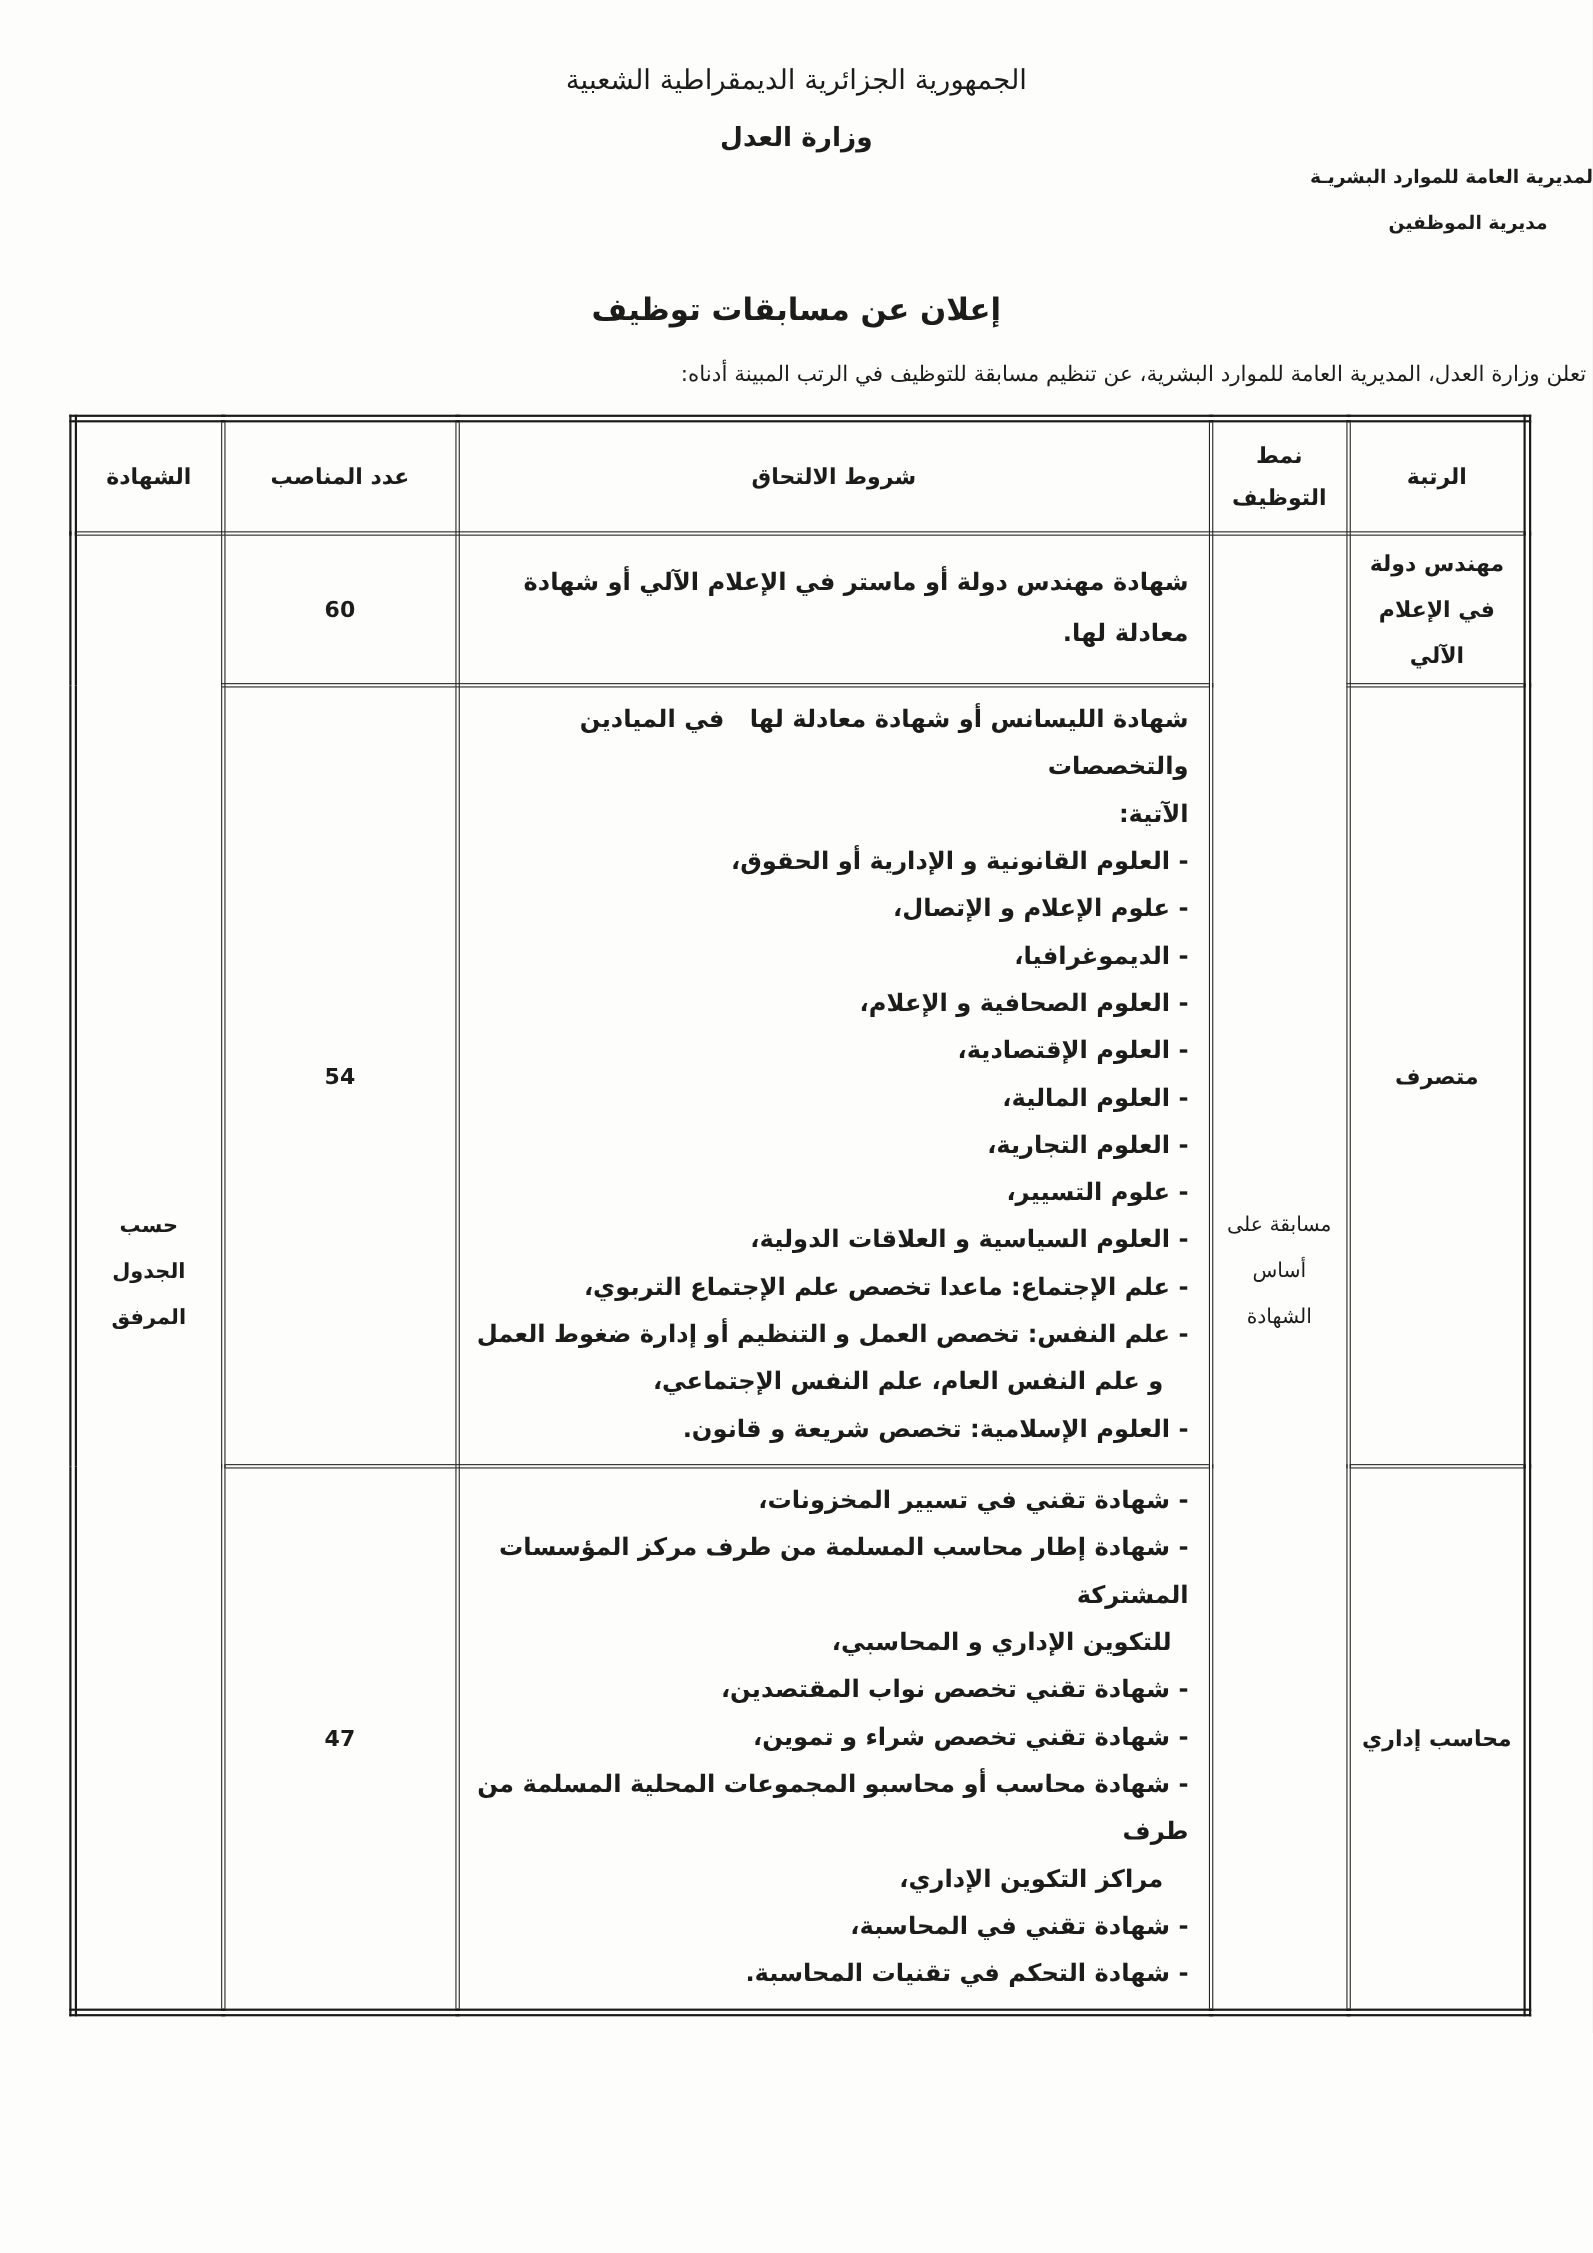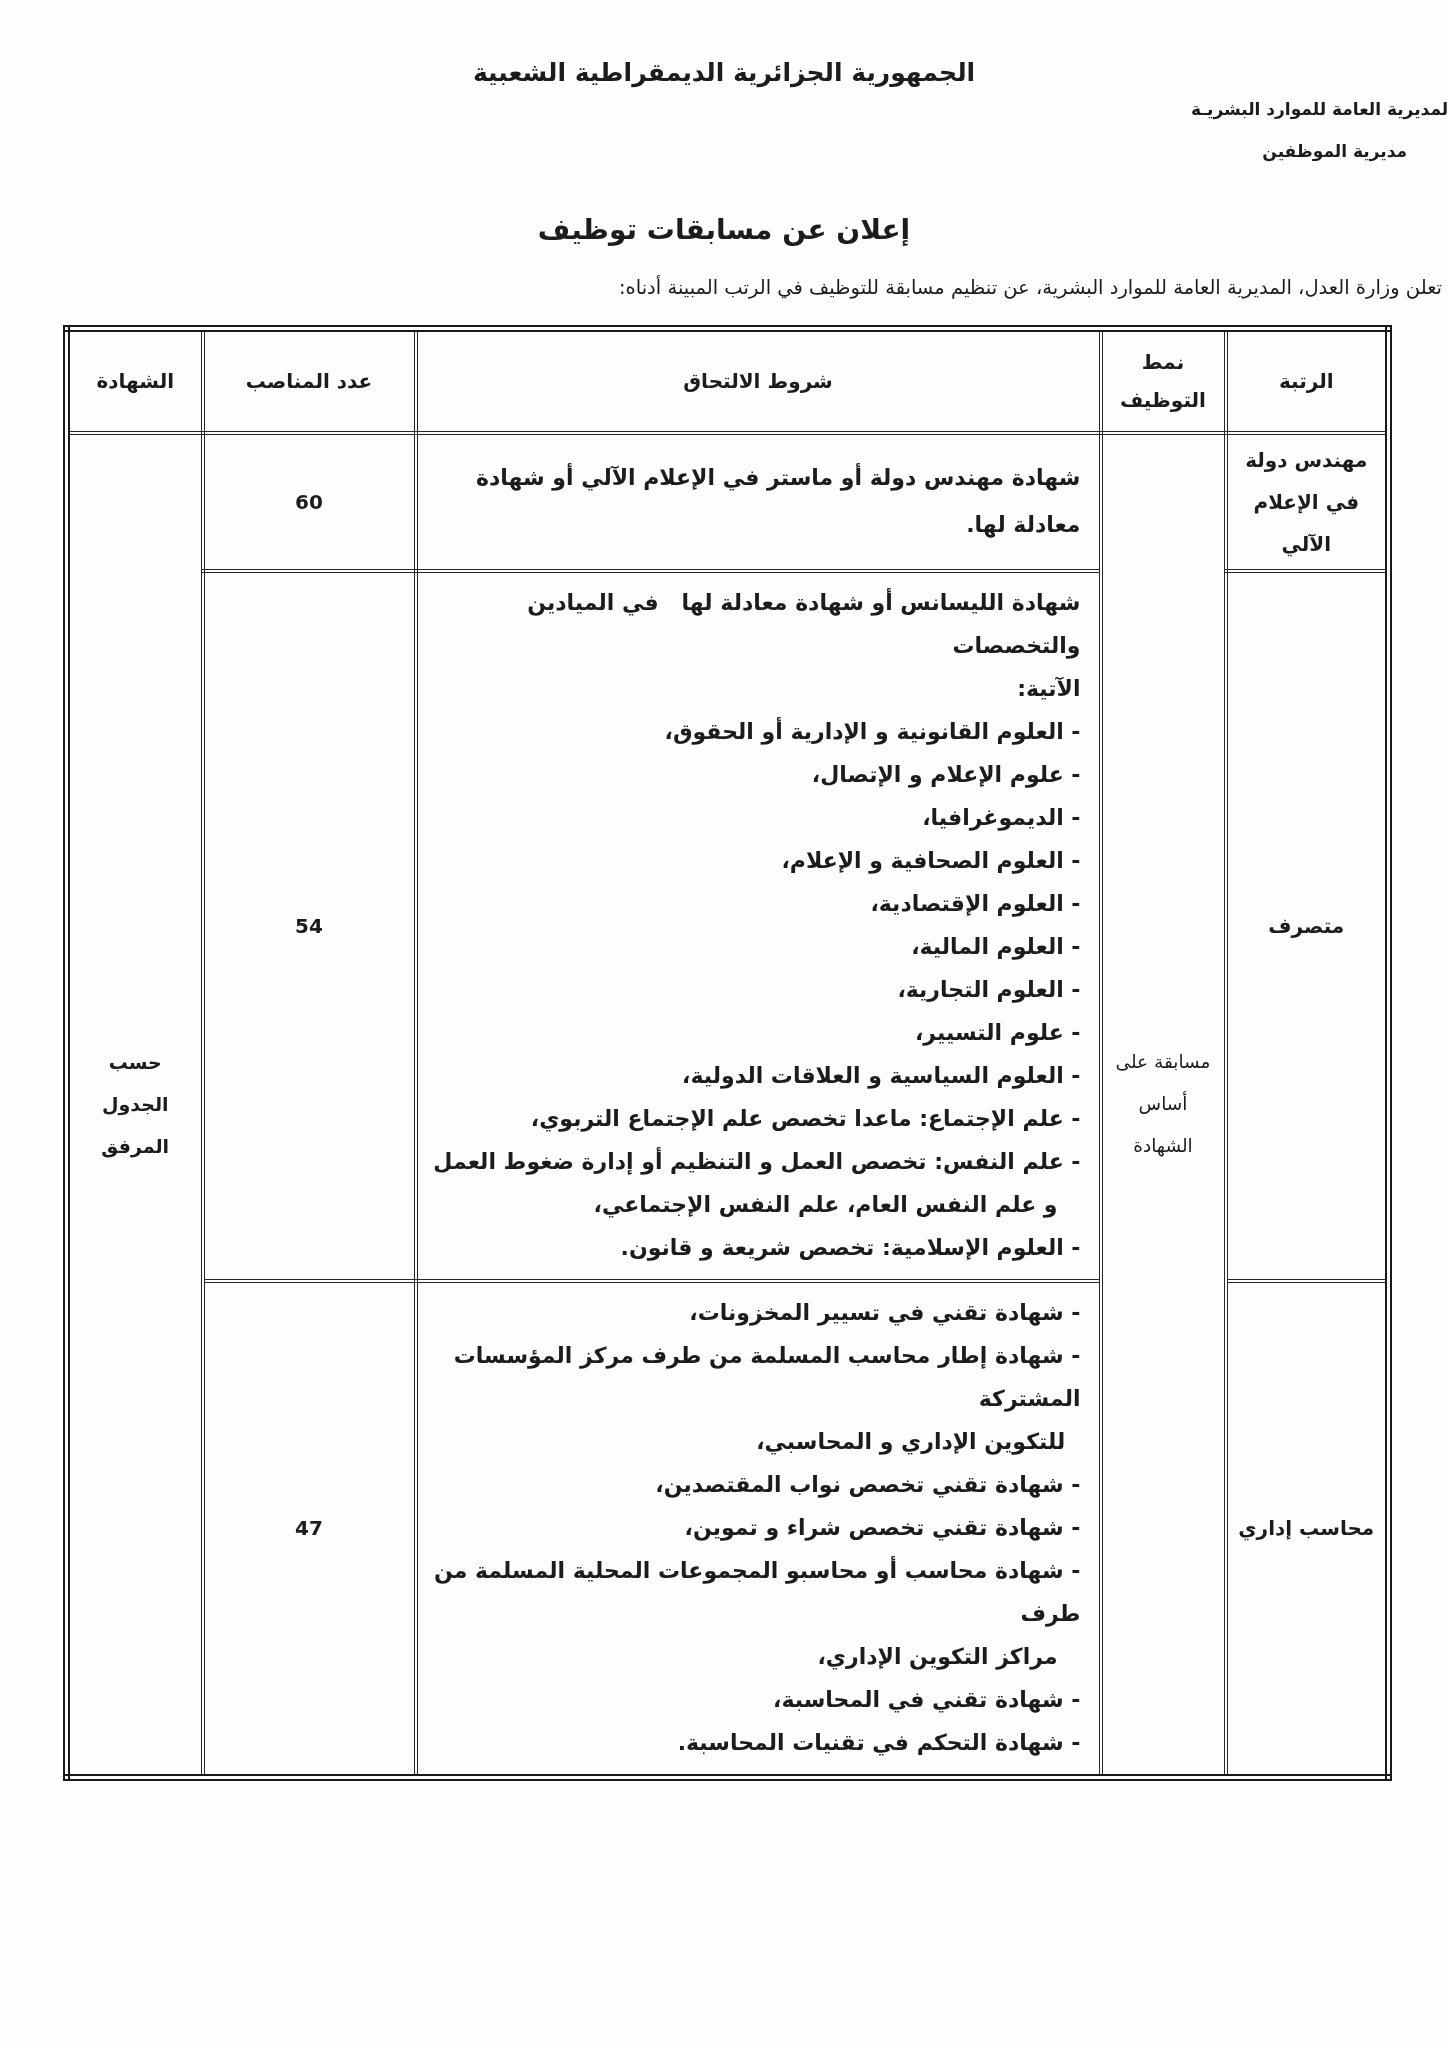--- a/index.html
+++ b/index.html
@@ -7,21 +7,21 @@
     position:relative;
     width:1448px;height:2048px;
     background:#fdfdfb;
     box-sizing:border-box;
     padding-top:58px;
     font-family:"DejaVu Sans",sans-serif;
     color:#1c1c1c;
     overflow:hidden;
   }
   .center-head{text-align:center;}
-  .republic{font-size:25px;font-weight:bold;}
+  .republic{font-size:25px;font-weight:normal;}
   .ministry{font-size:24px;font-weight:bold;margin-top:24px;}
   .right-head{text-align:right;font-weight:bold;font-size:17px;margin-top:12px;}
   .rh1{margin-left:0;margin-right:-6px;}
   .rh2{margin-top:22px;padding-right:41px;}
   .doc-title{text-align:center;font-size:28px;font-weight:bold;margin:52px 0 0 0;}
   .intro{text-align:right;font-size:19.5px;margin:30px 6px 0 0;}
   table.rec{
     margin-top:26px;margin-right:56px;
     width:1322px;
     border-collapse:collapse;
@@ -49,20 +49,21 @@
   tr.row-engineer{height:137px;}
   tr.row-engineer .cond-line{line-height:47px;}
 </style>
 </head>
 <body>
 
 <div class="sheet">
 
   <div class="center-head">
     <div class="republic">الجمهورية الجزائرية الديمقراطية الشعبية</div>
+    <div class="ministry">وزارة العدل</div>
   </div>
 
   <div class="right-head">
     <div class="rh1">المديرية العامة للموارد البشريـة</div>
     <div class="rh2">مديرية الموظفين</div>
   </div>
 
   <div class="doc-title">إعلان عن مسابقات توظيف</div>
 
   <p class="intro">تعلن وزارة العدل، المديرية العامة للموارد البشرية، عن تنظيم مسابقة للتوظيف في الرتب المبينة أدناه:</p>

